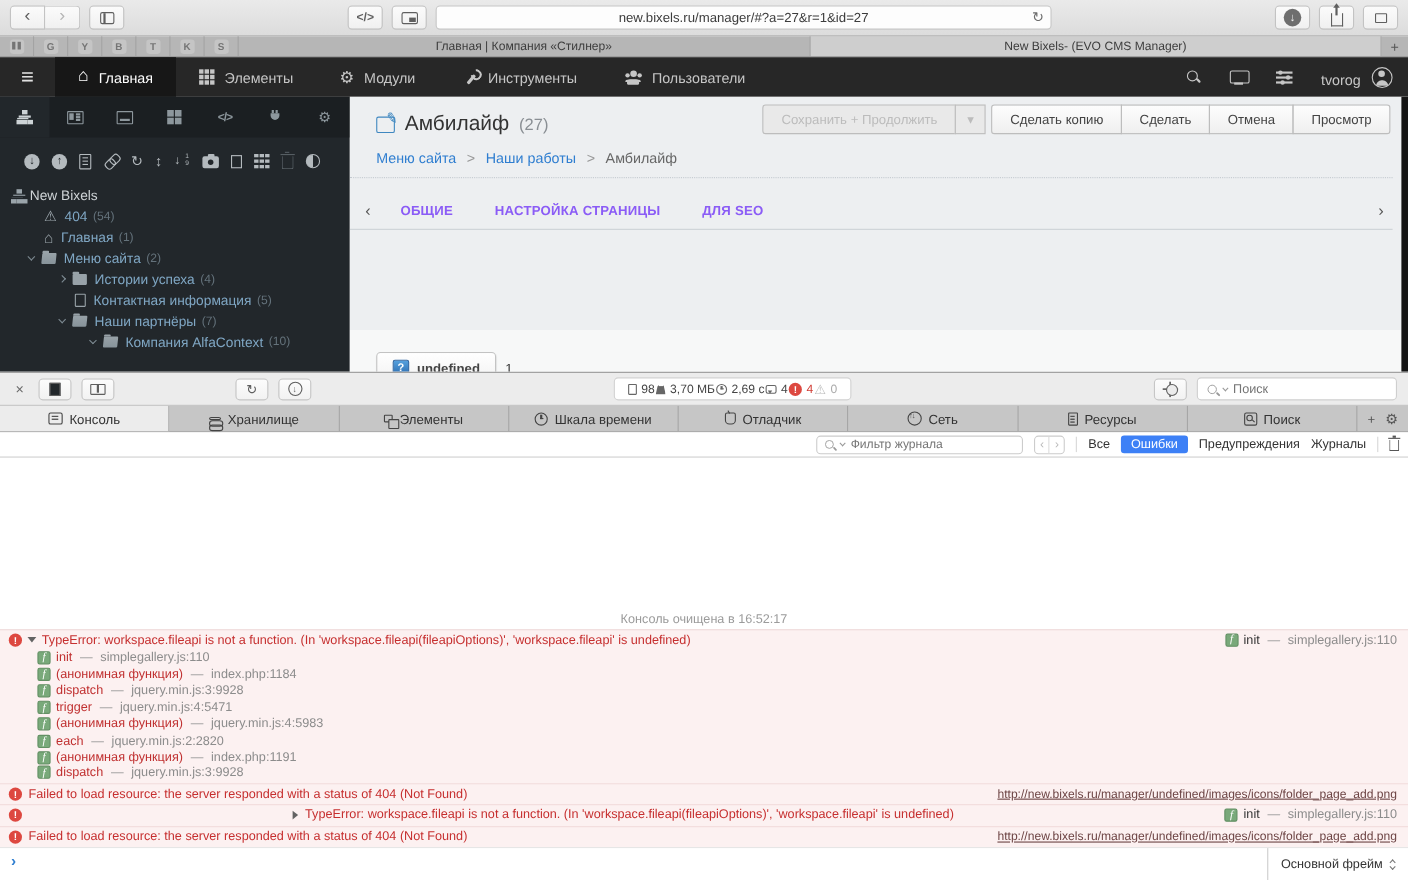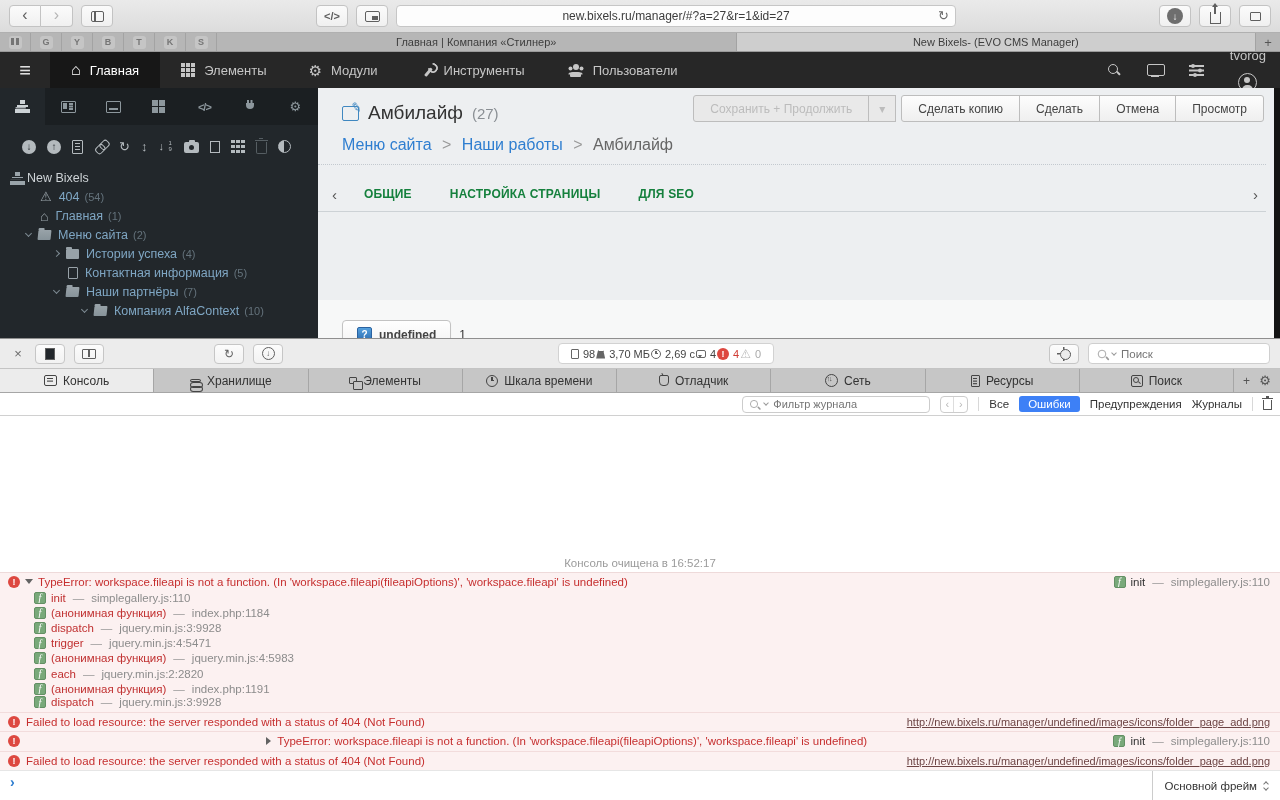--- a/index.html
+++ b/index.html
@@ -45,21 +45,21 @@
   .btab { flex:1; display:flex; align-items:center; justify-content:center; border-right:1px solid #a3a3a3; white-space:nowrap; overflow:hidden; }
   .btab.active { background:#cecece; }
   .newtab-btn { width:24px; display:flex; align-items:center; justify-content:center; color:#555; font-size:13px; }
 
   
   .cmsnav { height:36px; background:#272727; display:flex; align-items:stretch; color:#c6c6c6; font-size:13px; }
   .burger { width:50px; display:flex; align-items:center; justify-content:center; font-size:20px; color:#e0e0e0; }
   .nav-item { display:flex; align-items:center; gap:9px; padding:0 21px; cursor:default; }
   .nav-item.active { background:#171717; color:#fff; }
   .nav-right { margin-left:auto; display:flex; align-items:center; gap:26px; padding-right:14px; }
-  .user-cell { display:flex; align-items:center; gap:10px;flex-direction:column; }
+  .user-cell { display:flex; align-items:flex-end; gap:10px; }
 
   
   .ic { display:inline-block; position:relative; }
   .ic-home { font-size:16px; line-height:1; }
   .ic-grid9 { width:14px; height:14px; }
   .ic-grid9::before { content:""; position:absolute; left:0; top:0; width:3.5px; height:3.5px; background:currentColor;
        box-shadow:5px 0 0,10px 0 0,0 5px 0,5px 5px 0,10px 5px 0,0 10px 0,5px 10px 0,10px 10px 0; }
   .ic-gears { font-size:15px; line-height:1; }
   .ic-users { width:17px; height:13px; }
   .ic-users::before { content:""; position:absolute; left:6px; top:0; width:6px; height:6px; border-radius:50%; background:currentColor;
@@ -161,26 +161,26 @@
           display:flex; align-items:center; font-size:12px; color:#444; margin-left:-1px; }
   .abtn.first { border-radius:3px 0 0 3px; }
   .abtn.last { border-radius:0 3px 3px 0; }
   .abtn.disabled { color:#bcbcbc; background:#e9e9e9; }
   .abtn.dd { padding:0 10px; color:#bcbcbc; background:#e9e9e9; }
   .page-head { padding:14px 0 0 24px; }
   .page-title-row { display:flex; align-items:center; gap:9px; font-size:19px; color:#333; }
   .edit-ic { width:17px; height:15px; border:1.6px solid #3f87c0; border-radius:2px; position:relative; }
   .edit-ic::before { content:"✎"; position:absolute; right:-4px; top:-7px; font-size:13px; color:#3f87c0; transform:rotate(10deg); }
   .title-count { color:#8a8f94; font-size:15px; }
-  .crumbs { padding:12px 0 10px 24px; font-size:16px; color:#666; border-bottom:1px dotted #c3c9cf; margin-right:14px; }
+  .crumbs { padding:12px 0 10px 24px; font-size:13px; color:#666; border-bottom:1px dotted #c3c9cf; margin-right:14px; }
   .crumbs a { color:#2f7ed0; text-decoration:none; }
   .crumb-sep { color:#999; margin:0 6px; }
   .ptabs { display:flex; align-items:flex-end; padding:14px 0 0 6px; border-bottom:1px solid #cdd2d6; margin-right:14px; height:47px; }
   .ptab-nav { color:#555; font-size:15px; padding:0 8px 8px; }
-  .ptab { padding:10px 19px; font-size:12px; font-weight:bold; color:#15803d; letter-spacing:0.2px; }
+  .ptab { padding:10px 19px; font-size:12px; font-weight:bold; color:#8b5cf6; letter-spacing:0.2px; }
   .ptab.active { background:#f7f8f8; border:1px solid #d4d8db; border-bottom:none; margin-bottom:-1px; color:#333; padding-bottom:11px; }
   .ptab-spacer { flex:1; }
   .pcontent { background:#f7f8f8; position:absolute; left:0; right:6px; bottom:0; top:212px; padding:20px 0 0 24px; }
   .undef-row { display:flex; align-items:center; gap:8px; }
   .undef-btn { display:flex; align-items:center; gap:7px; background:linear-gradient(#fff,#f1f1f1); border:1px solid #c3c3c3;
                border-radius:4px; padding:6px 14px; font-weight:bold; color:#444; box-shadow:0 1px 1px rgba(0,0,0,0.08); }
   .q-ic { width:15px; height:15px; border-radius:2px; background:linear-gradient(#55a0dd,#2c6cb0); color:#fff; font-size:10px; font-weight:bold;
           display:flex; align-items:center; justify-content:center; border:1px solid #2a62a0; }
   .undef-val { color:#333; }
 

